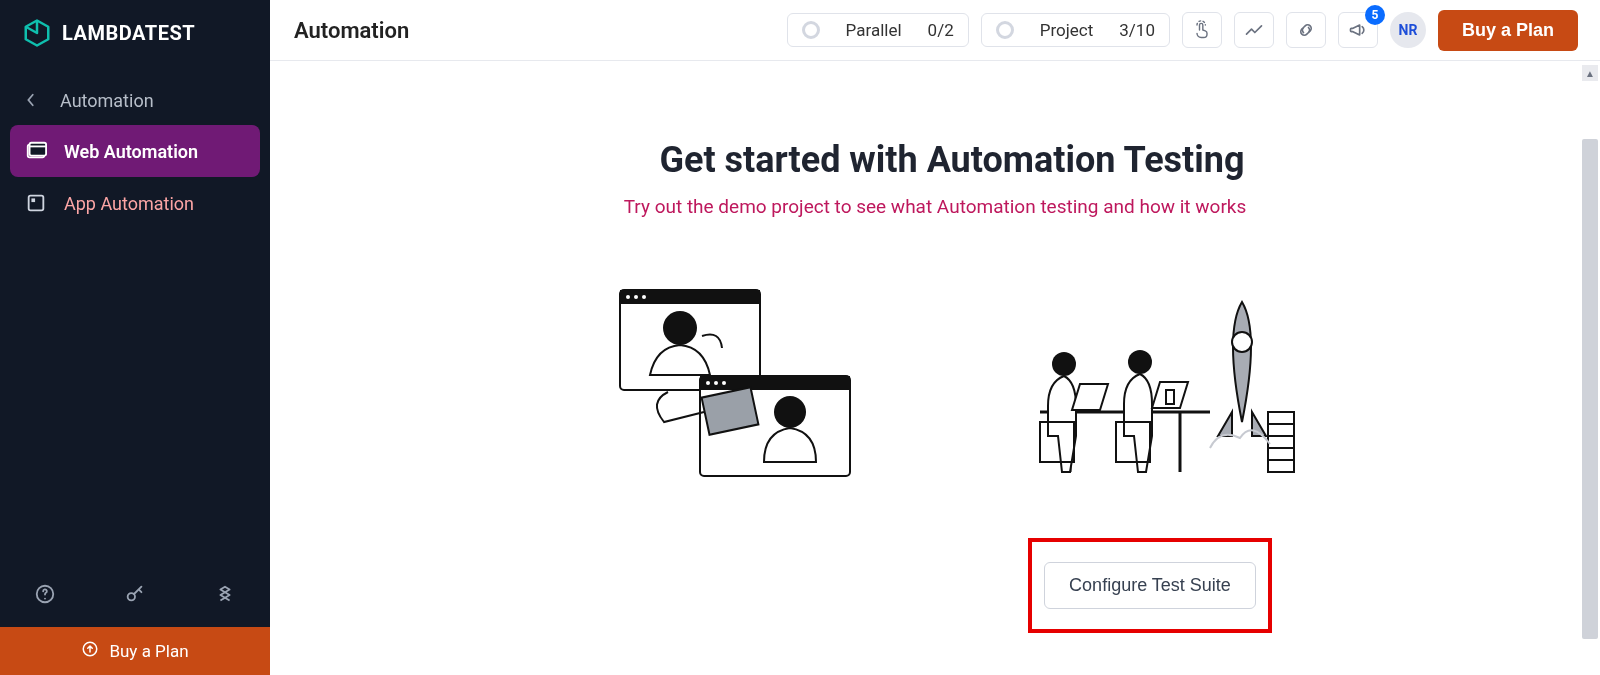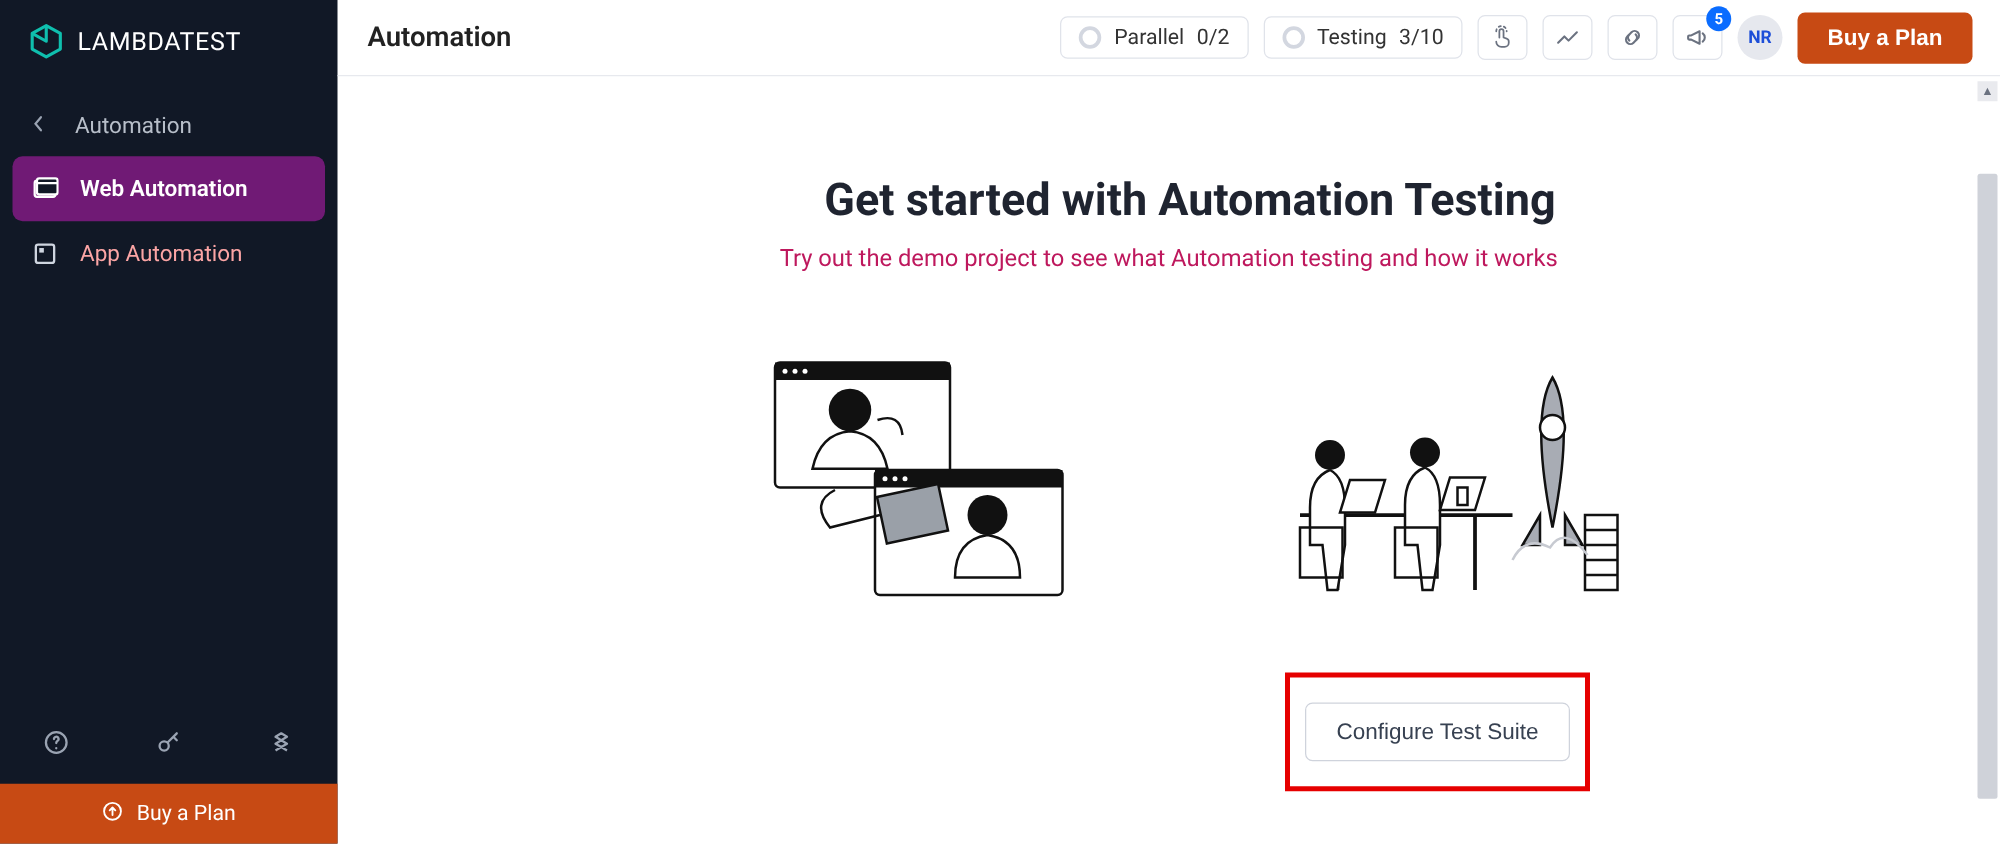--- a/index.html
+++ b/index.html
@@ -3,39 +3,39 @@
 <meta charset="utf-8">
 <style>
   * { box-sizing: border-box; margin: 0; padding: 0; }
   html, body { width: 1600px; height: 675px; overflow: hidden; font-family: -apple-system, BlinkMacSystemFont, "Segoe UI", Roboto, Helvetica, Arial, sans-serif; }
   body { display: flex; background: #fff; }
 
   
   .sidebar { width: 270px; background: #111826; display: flex; flex-direction: column; }
   .logo-row { display: flex; align-items: center; gap: 10px; padding: 18px 22px 18px 22px; }
   .logo-mark svg { display:block; }
-  .logo-text { color: #fff; font-weight: 400; font-size: 20px; letter-spacing: 0.5px; }
+  .logo-text { color: #fff; font-weight: 700; font-size: 20px; letter-spacing: 0.5px; }
   .side-nav { padding: 10px 10px 0 10px; flex: 1; }
   .side-back { display:flex; align-items:center; gap:18px; padding: 14px 10px 14px 10px; color:#b7bec9; font-size:18px; cursor:pointer; }
   .side-back .chev { width:22px; text-align:center; font-size:18px; }
   .side-item { display:flex; align-items:center; gap:16px; padding: 14px 14px; border-radius:8px; color:#fca5a5; font-size:18px; cursor:pointer; }
   .side-item.active { background:#701a75; color:#fff; font-weight:600;text-align:center; }
   .side-item .icn { width:24px; height:24px; display:flex; align-items:center; justify-content:center; }
   .sidebar-footer { height:66px; display:flex; align-items:center; justify-content:space-around; border-top: 0px solid #2a3244; }
   .sidebar-footer .ficon { width:40px; height:40px; display:flex; align-items:center; justify-content:center; color:#9aa3b2; cursor:pointer; }
   .buy-bar { height:48px; background:#c74a14; display:flex; align-items:center; justify-content:center; gap:10px; color:#fff; font-size:17px; cursor:pointer; }
 
   
   .maincol { flex:1; display:flex; flex-direction:column; }
 
   
   .topbar { height:61px; border-bottom:1px solid #e7e9ee; display:flex; align-items:center; padding:0 22px 0 24px; gap:12px; }
   .page-title { font-size:22px; font-weight:600; color:#222; }
   .topbar-spacer { flex:1; }
-  .pill { border:1px solid #e0e3ea; border-radius:6px; padding:6px 14px; display:flex; align-items:center; gap:10px; color:#333; font-size:17px; cursor:default; }
+  .pill { border:1px solid #e0e3ea; border-radius:6px; padding:6px 14px; display:flex; align-items:center; gap:26px; color:#333; font-size:17px; cursor:default; }
   .pill .ring { width:18px; height:18px; border-radius:50%; border:3px solid #d3d7e0; }
   .icon-sq { width:40px; height:36px; border:1px solid #e0e3ea; border-radius:6px; display:flex; align-items:center; justify-content:center; color:#6b7280; cursor:pointer; position:relative; }
   .badge { position:absolute; top:-8px; right:-8px; min-width:20px; height:20px; padding:0 4px; border-radius:10px; background:#0a6cff; color:#fff; font-size:12px; font-weight:700; display:flex; align-items:center; justify-content:center; }
   .avatar { width:36px; height:36px; border-radius:50%; background:#e6e8ee; color:#1d4ed8; font-size:14px; font-weight:700; display:flex; align-items:center; justify-content:center; cursor:pointer; }
   .buy-btn { background:#c74a14; color:#fff; font-size:18px; font-weight:600; border:none; border-radius:6px; padding:10px 24px; cursor:pointer; }
 
   
   .content-wrap { flex:1; position:relative; overflow:hidden; }
   .scrollbar { position:absolute; right:2px; top:4px; width:16px; height:calc(100% - 8px); }
   .scroll-up, .scroll-track, .scroll-thumb { background:#e9eaee; }
@@ -138,21 +138,21 @@
     <div class="topbar-spacer"></div>
 
     <div class="pill">
       <span class="ring"></span>
       <span>Parallel</span>
       <span>0/2</span>
     </div>
 
     <div class="pill">
       <span class="ring"></span>
-      <span>Testing</span>
+      <span>Project</span>
       <span>3/10</span>
     </div>
 
     <div class="icon-sq">
       <svg width="20" height="20" viewBox="0 0 24 24" fill="none">
           <path d="M9 12 V6 a2 2 0 0 1 4 0 V12 l3 1 a3 3 0 0 1 2 3 v1 a4 4 0 0 1-4 4 h-3 a5 5 0 0 1-5-5" stroke="#6b7280" stroke-width="1.7" stroke-linecap="round" stroke-linejoin="round"></path>
           <path d="M6 6 a5 5 0 0 1 10 0" stroke="#6b7280" stroke-width="1.7" stroke-linecap="round" fill="none" stroke-dasharray="2 3"></path>
         </svg>
     </div>
     <div class="icon-sq">

